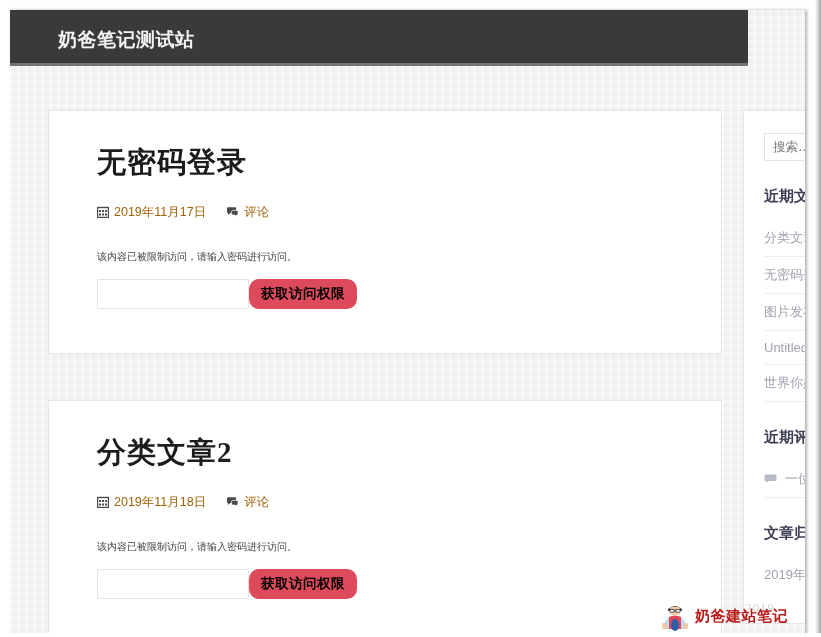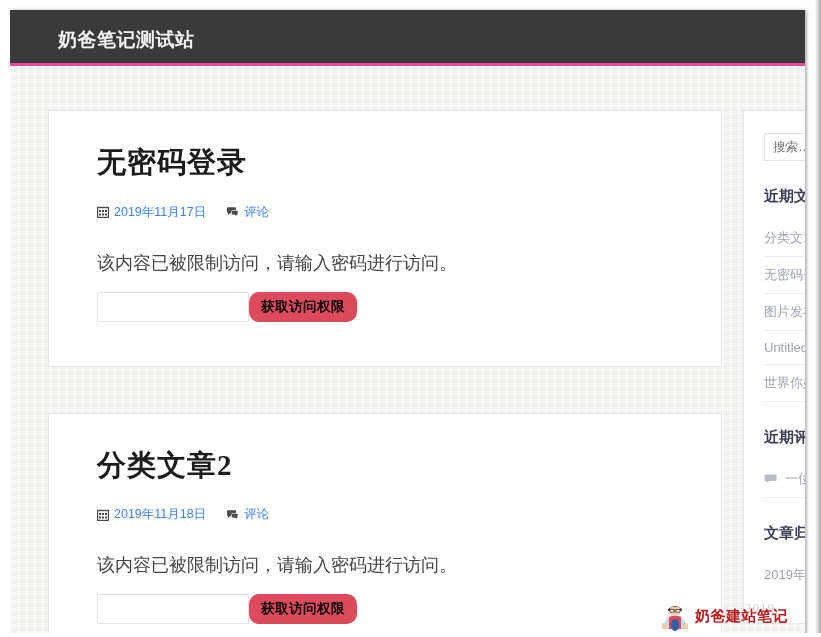--- a/index.html
+++ b/index.html
@@ -38,23 +38,23 @@
       linear-gradient(90deg, rgba(255,255,255,.85) 1px, transparent 1px),
       linear-gradient(0deg, rgba(0,0,0,.012) 1px, transparent 1px),
       linear-gradient(90deg, rgba(0,0,0,.012) 1px, transparent 1px);
     background-size: 8px 8px, 8px 8px, 4px 4px, 4px 4px;
   }
 
   
   #site-header {
     position: absolute;
     left: 0; top: 0;
-    width: 795px; height: 56px;
+    width: 738px; height: 56px;
     background: #3a3a3a;
-    border-bottom: 3px solid #ec4899;
+    border-bottom: 3px solid #737373;
     text-align: center;
   }
   #site-title {
     position: absolute;
     left: 48px; top: 17px;
     color: #f3f3f3;
     font-family: "Liberation Serif", "DejaVu Serif", serif;
     font-size: 19px;
     font-weight: bold;
     letter-spacing: .5px;
@@ -97,24 +97,24 @@
     color: #6f6f6f;
     margin-bottom: 28px;
     display: flex;
     align-items: center;
     gap: 5px;
     white-space: nowrap;
   }
   .post-meta .meta-gap { display: inline-block; width: 10px; }
   .meta-ico { display: inline-flex; align-items: center; color: #4a4a4a; }
   .meta-ico svg { display: block; }
-  .meta-text { color: #3b82f6; }
+  .meta-text { color: #a16207; }
 
   .pw-notice {
-    font-size: 18px;
+    font-size: 10px;
     color: #444444;
     margin-bottom: 14px;
     line-height: 1.6;
   }
 
   .pw-form {
     display: flex;
     align-items: stretch;
     gap: 0;
   }

